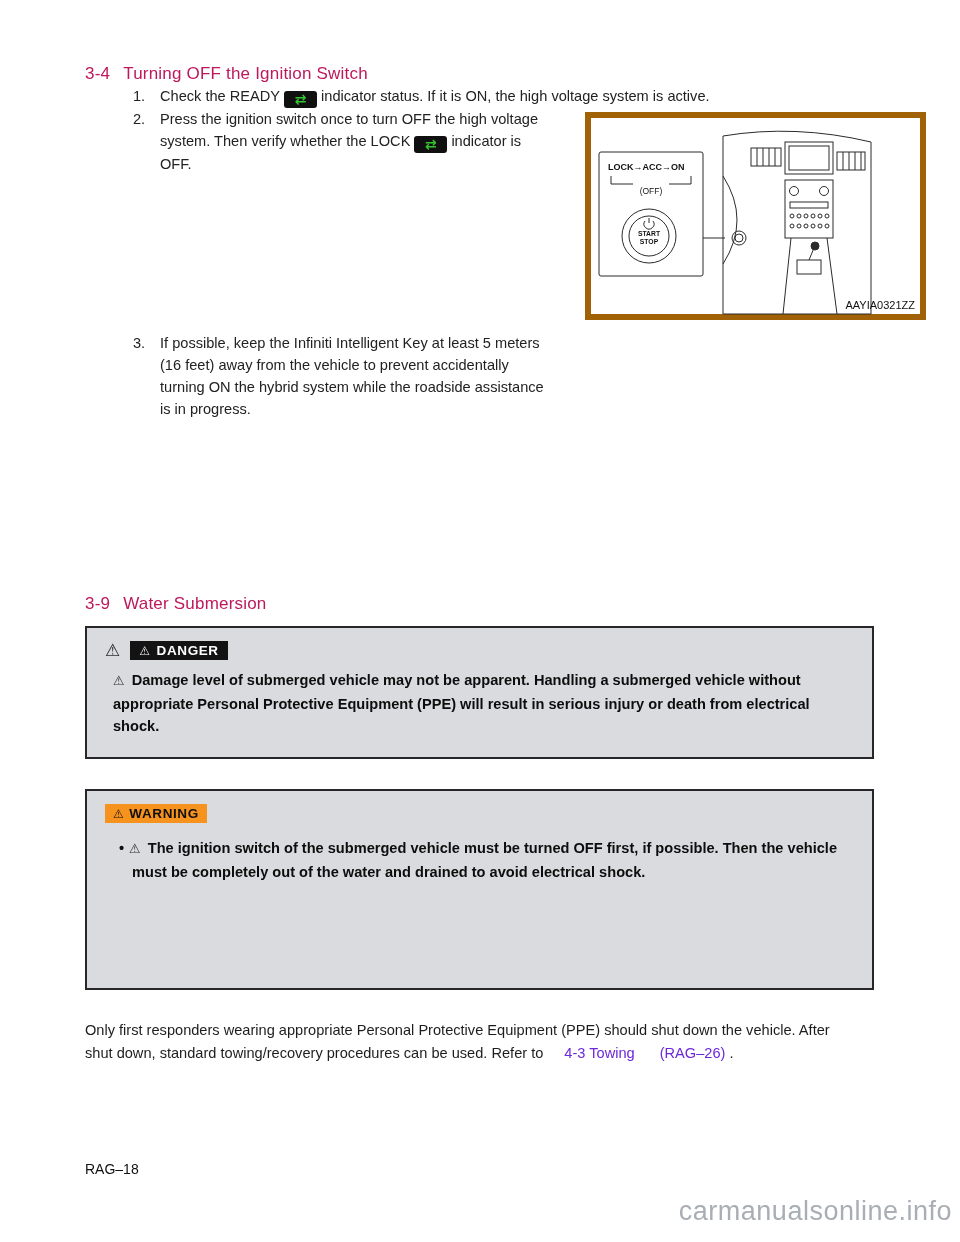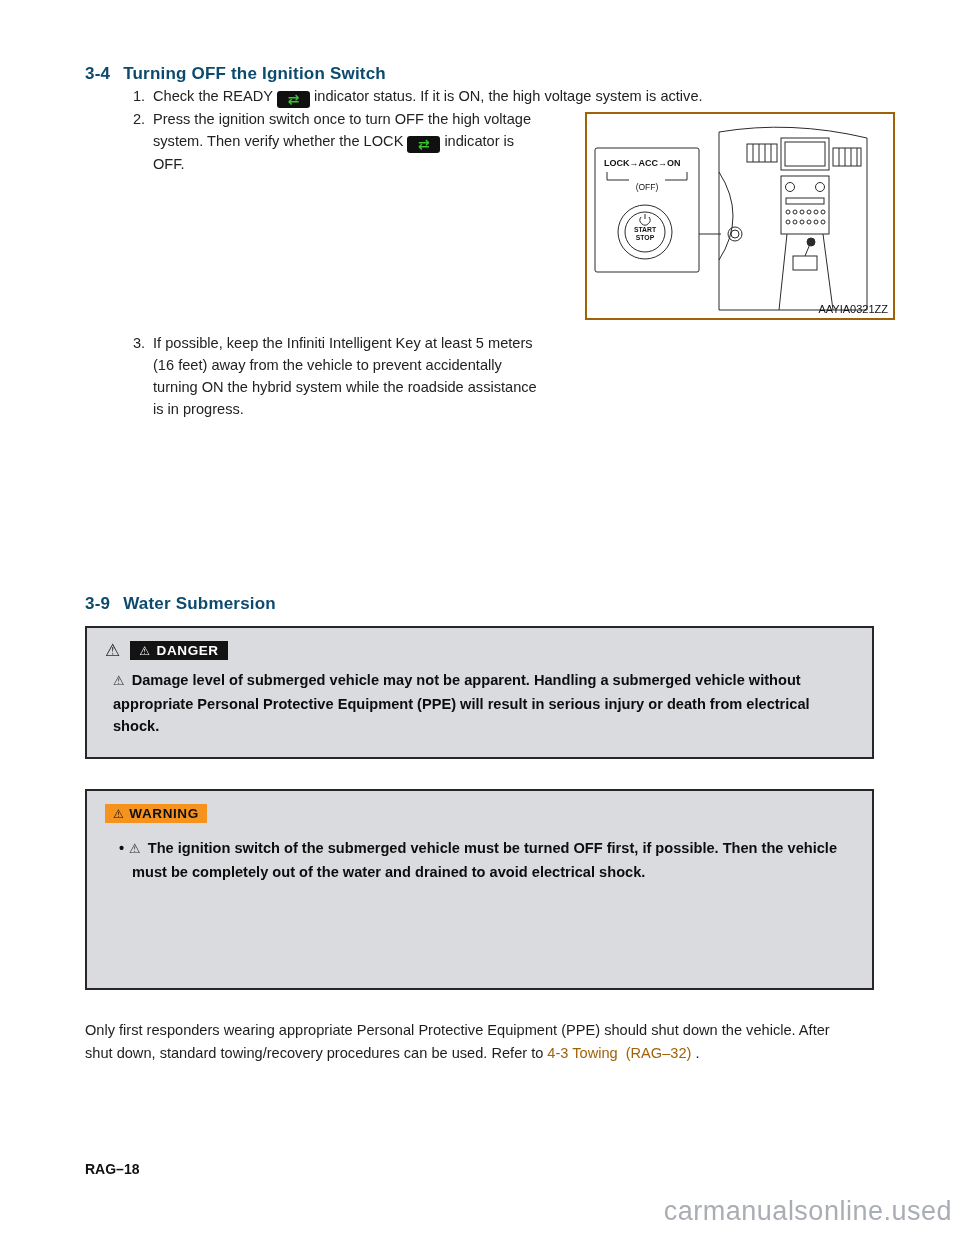--- a/index.html
+++ b/index.html
@@ -1,43 +1,43 @@
 <!DOCTYPE html>
 <html><head>
 <meta charset="utf-8">
 <style>
   *{box-sizing:border-box}
   html,body{margin:0;padding:0;background:#ffffff}
   .page{position:relative;width:960px;height:1242px;background:#fff;overflow:hidden;
         font-family:"Liberation Sans","DejaVu Sans",sans-serif;color:#1f1f1f}
 
   
-  .sec-title{position:absolute;left:85px;font-size:17px;font-weight:700;color:#0c4a6e;letter-spacing:.2px}
+  .sec-title{position:absolute;left:85px;font-size:17px;font-weight:400;color:#be185d;letter-spacing:.2px}
   .sec-title .ttl{margin-left:13px}
   #title-34{top:50px}
   #title-35{top:580px}
 
   
   .step{position:absolute;display:flex;font-size:14.6px;line-height:22px;color:#222}
   .step .num{width:20px;flex:none}
-  .step .txt{margin-left:0}
+  .step .txt{margin-left:7px}
   #step-1{left:133px;top:85px}
   #step-1 .txt{width:700px}
   #step-2{left:133px;top:108px}
   #step-2 .txt{width:392px}
   #step-3{left:133px;top:332px}
   #step-3 .txt{width:388px}
 
   
   .ready{display:inline-block;width:33px;height:17px;background:#101010;border-radius:3px;
          color:#36c42f;font-size:14px;line-height:16px;text-align:center;vertical-align:-3px;
          font-weight:700;margin:0 4px}
 
   
-  .figure{position:absolute;width:310px;height:208px;border:2px solid #a16207;background:#fff}
+  .figure{position:absolute;width:341px;height:208px;border:6px solid #a16207;background:#fff}
   #fig-ignition{left:585px;top:112px}
   #fig-key{left:585px;top:335px}
   .fig-caption{position:absolute;right:5px;bottom:3px;font-size:11px;color:#111}
   svg text{font-family:"Liberation Sans","DejaVu Sans",sans-serif;fill:#111}
   .t-pos{font-size:9px;font-weight:700}
   .t-off{font-size:8.5px}
   .t-btn{font-size:6.8px;font-weight:700}
 
   
   .alert-box{position:absolute;left:85px;width:789px;background:#d9dbde;border:2px solid #27272b;padding:13px 18px}
@@ -53,24 +53,24 @@
   .badge-warning .tri{font-size:12px;color:#101010}
   .alert-text{font-weight:700;font-size:14.6px;line-height:22.5px;color:#0d0d0d;max-width:714px}
   .tri-inline{font-size:13px;margin-right:7px;color:#2e2e2e;font-weight:400}
   .warn-list{margin:14px;padding:0;list-style:none}
   .warn-list li{font-weight:700;font-size:14.6px;line-height:22.5px;color:#0d0d0d;
                 padding-left:13px;text-indent:-13px;max-width:730px}
   .warn-list .bullet{margin-right:5px;font-weight:700}
 
   
   .closing{position:absolute;left:85px;top:1019px;width:758px;font-size:14.6px;line-height:23px;color:#1d1d1d}
-  .closing a{color:#a16207;text-decoration:none;margin-left:4px;cursor:pointer}
+  .closing a{color:#6d28d9;text-decoration:none;margin-left:21px;cursor:pointer}
   .closing .tail{margin-left:4px}
 
-  .footer{position:absolute;left:85px;top:1161px;font-size:14px;font-weight:700;color:#101010}
+  .footer{position:absolute;left:85px;top:1161px;font-size:14px;font-weight:400;color:#101010}
   .watermark{position:absolute;right:8px;top:1196px;font-size:27px;color:#a9aeb4;letter-spacing:.5px}
 </style>
 </head>
 <body>
 
 <div class="page">
 
   <h2 class="sec-title" id="title-34">
     <span class="num">3-4</span><span class="ttl">Turning OFF the Ignition Switch</span>
   </h2>
@@ -176,19 +176,19 @@
       <span class="badge-warning">
         <span class="tri">⚠</span>
         <span>WARNING</span>
       </span>
     </div>
     <ul class="warn-list">
       <li><span class="bullet">•</span><span class="tri-inline">⚠</span><span>The ignition switch of the submerged vehicle must be turned OFF first, if possible. Then the vehicle must be completely out of the water and drained to avoid electrical shock.</span></li>
     </ul>
   </div>
 
-  <p class="closing" style="margin:0"><span>Only first responders wearing appropriate Personal Protective Equipment (PPE) should shut down the vehicle. After shut down, standard towing/recovery procedures can be used. Refer to</span><a>4-3  Towing</a> <a>(RAG–32)</a><span class="tail">.</span></p>
+  <p class="closing" style="margin:0"><span>Only first responders wearing appropriate Personal Protective Equipment (PPE) should shut down the vehicle. After shut down, standard towing/recovery procedures can be used. Refer to</span><a>4-3  Towing</a> <a>(RAG–26)</a><span class="tail">.</span></p>
 
   <div class="footer">RAG–18</div>
 
-  <div class="watermark">carmanualsonline.used</div>
+  <div class="watermark">carmanualsonline.info</div>
 
 </div>
 
 </body></html>

